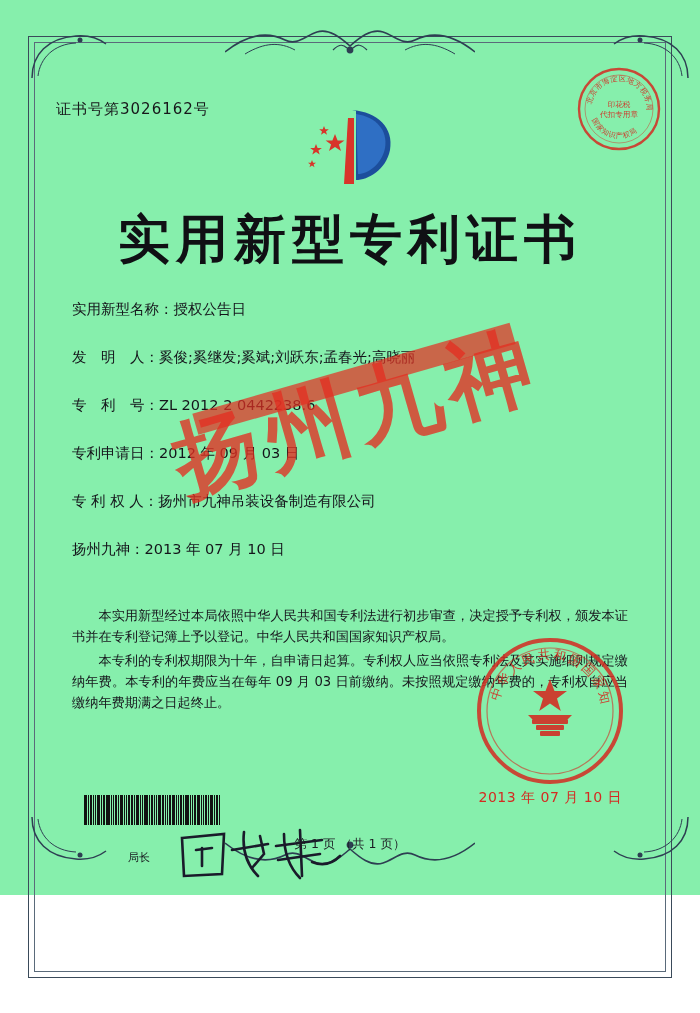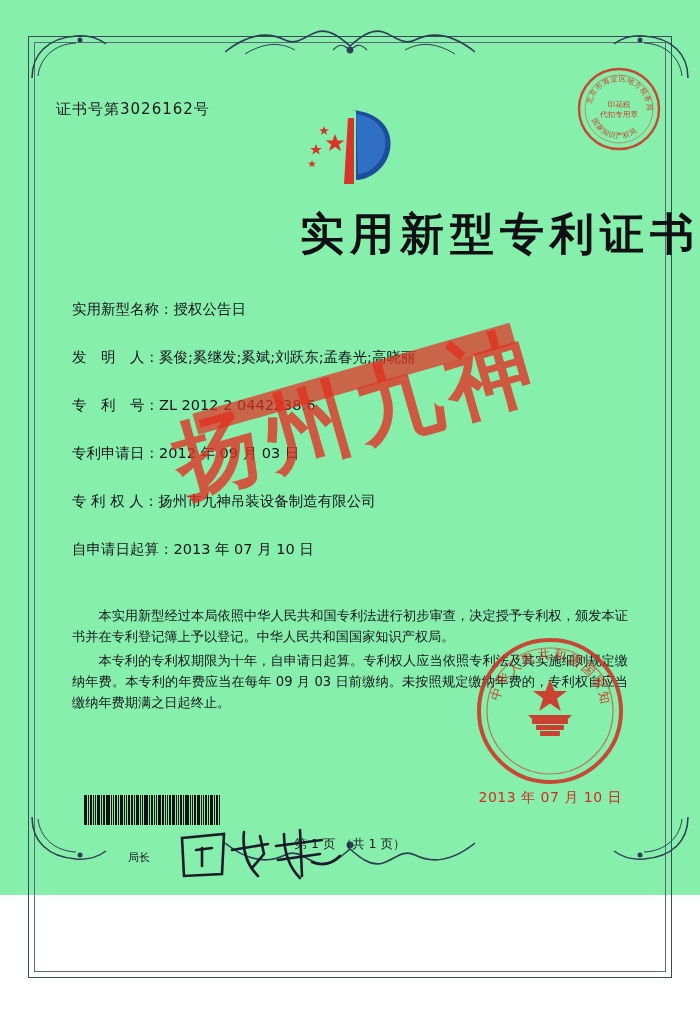--- a/index.html
+++ b/index.html
@@ -78,22 +78,22 @@
     position: absolute;
     left: 290px; top: 104px;
     width: 120px; height: 88px;
   }
 
   
   .doc-title {
     position: absolute;
     left: 0; top: 205px;
     width: 700px;
-    text-align: right;
-    font-size: 44px;
+    text-align: center;
+    font-size: 52px;
     font-weight: bold;
     letter-spacing: 6px;
     color: #101014;
     font-family: Liberation Serif, serif;
   }
 
   
   .fields {
     position: absolute;
     left: 72px; top: 298px;
@@ -282,21 +282,21 @@
     <div class="field-row">
       <span class="field-label">专　利　号：</span><span class="field-value">ZL 2012 2 0442238.6</span>
     </div>
     <div class="field-row">
       <span class="field-label">专利申请日：</span><span class="field-value">2012 年 09 月 03 日</span>
     </div>
     <div class="field-row">
       <span class="field-label">专 利 权 人：</span><span class="field-value">扬州市九神吊装设备制造有限公司</span>
     </div>
     <div class="field-row">
-      <span class="field-label">自申请日起算：</span><span class="field-value">2013 年 07 月 10 日</span>
+      <span class="field-label">扬州九神：</span><span class="field-value">2013 年 07 月 10 日</span>
     </div>
   </div>
 
   <div class="body-text">
     <p>本实用新型经过本局依照中华人民共和国专利法进行初步审查，决定授予专利权，颁发本证书并在专利登记簿上予以登记。中华人民共和国国家知识产权局。</p>
     <p>本专利的专利权期限为十年，自申请日起算。专利权人应当依照专利法及其实施细则规定缴纳年费。本专利的年费应当在每年 09 月 03 日前缴纳。未按照规定缴纳年费的，专利权自应当缴纳年费期满之日起终止。</p>
   </div>
 
   <div class="barcode" id="barcode">
       <i style="width: 3px; margin-right: 1px;"></i>

